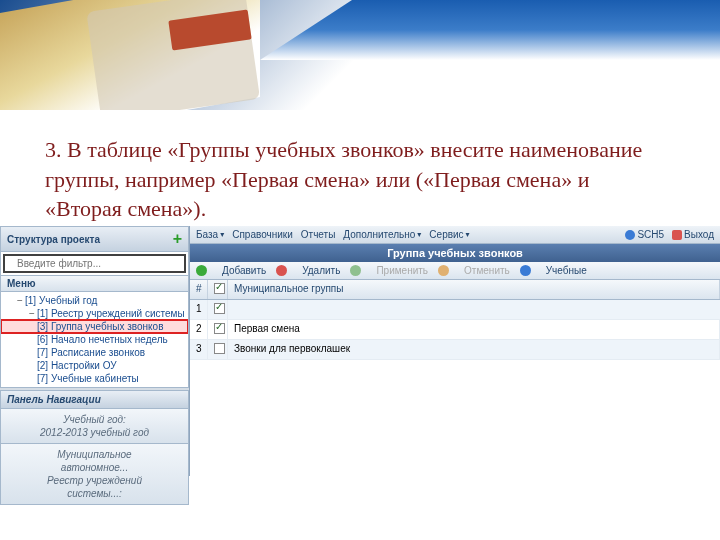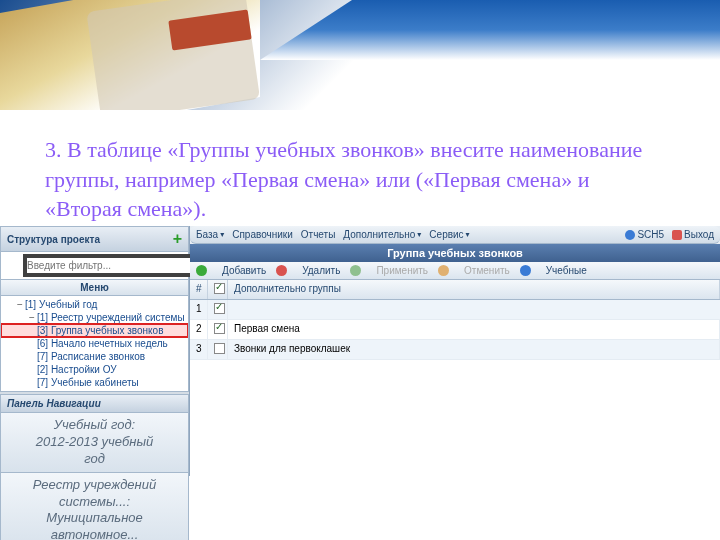--- a/index.html
+++ b/index.html
@@ -3,41 +3,41 @@
 <meta charset="utf-8">
 <style>
   * { box-sizing: border-box; margin: 0; padding: 0; }
   body { font-family: Arial, sans-serif; font-size: 11px; background: #fff; width: 720px; height: 540px; overflow: hidden; position: relative; }
   
   .decorative-header { position: absolute; top: 0; left: 0; width: 720px; height: 110px; background: linear-gradient(135deg, #1a4d8f 0%, #fff 50%); overflow: hidden; }
   .decorative-header::before { content: ""; position: absolute; left: 0; top: -10px; width: 260px; height: 130px; background: linear-gradient(160deg, #c9a85f 0%, #e8d89c 40%, #fff 70%); transform: skewY(-10deg); }
   .decorative-header::after { content: ""; position: absolute; left: 170px; top: 15px; width: 80px; height: 30px; background: #b84a2e; border-radius: 2px; transform: rotate(-8deg); box-shadow: -40px 20px 0 40px rgba(210,200,180,0.6); }
   .blue-stripe { position: absolute; top: 0; right: 0; width: 460px; height: 60px; background: linear-gradient(180deg, #1a5db0 0%, #3c7dc9 50%, #fff 100%); clip-path: polygon(20% 0, 100% 0, 100% 100%, 0 100%); }
   
-  .instruction { position: absolute; top: 135px; left: 45px; width: 620px; font-family: 'Times New Roman', serif; font-size: 22px; line-height: 1.35; color: #8b5cf6; }
+  .instruction { position: absolute; top: 135px; left: 45px; width: 620px; font-family: 'Times New Roman', serif; font-size: 22px; line-height: 1.35; color: #7f1d1d; }
   
   .app { position: absolute; top: 226px; left: 0; width: 720px; height: 250px; background: #d0d8e0; display: flex; }
   
   .sidebar { width: 190px; background: #d5dde5; border-right: 1px solid #8fa5bd; display: flex; flex-direction: column; font-size: 10px; }
   .panel-header { background: linear-gradient(#e8eef5, #c5d2e0); border: 1px solid #a5b8cc; padding: 3px 6px; font-weight: bold; color: #264970; display: flex; align-items: center; justify-content: space-between; }
   .panel-header .plus { color: #2a9d2a; font-size: 16px; font-weight: bold; }
   .filter-row { background: #fff; border: 1px solid #a5b8cc; border-top: none; padding: 2px; }
-  .filter-input { width: 100%; border: 4px solid #404040; padding: 2px 0; font-size: 10px; color: #999; margin-left: 20px; }
-  .menu-label { background: linear-gradient(#f2f6fa, #d8e2ec); border: 1px solid #a5b8cc; border-top: none; padding: 2px 6px; font-weight: bold; color: #264970; text-align: center; }
+  .filter-input { width: 100%; border: 2px solid #404040; padding: 2px 12px; font-size: 10px; color: #999; }
+  .menu-label { background: linear-gradient(#f2f6fa, #d8e2ec); border: 1px solid #a5b8cc; border-top: none; padding: 2px 6px; font-weight: bold; color: #264970; }
   .tree { background: #fff; border: 1px solid #a5b8cc; border-top: none; padding: 2px 0; overflow: hidden; flex: 0 0 auto; }
   .tree-item { padding: 1px 4px 1px 14px; color: #1a4d8f; white-space: nowrap; cursor: pointer; }
   .tree-item.lvl2 { padding-left: 26px; }
   .tree-item.sel { background: #fdd; outline: 2px solid #d22; outline-offset: -1px; }
   .tree-item .exp { display: inline-block; width: 10px; text-align: center; color: #555; }
   
   .nav-panel { margin-top: 2px; font-style: italic; }
-  .nav-btn { background: linear-gradient(#f2f6fa, #d8e2ec); border: 1px solid #a5b8cc; border-top: none; padding: 4px 24px; color: #5a6b7d; text-align: center; font-size: 13px; line-height: 1.3; cursor: pointer; }
+  .nav-btn { background: linear-gradient(#f2f6fa, #d8e2ec); border: 1px solid #a5b8cc; border-top: none; padding: 4px 24px; color: #5a6b7d; text-align: center; font-size: 10px; line-height: 1.3; cursor: pointer; }
   
   .main { flex: 1; background: #e8eef4; display: flex; flex-direction: column; }
-  .topbar { background: linear-gradient(#eef3f8, #d2dde8); border-bottom: 1px solid #a5b8cc; padding: 3px 6px; display: flex; align-items: center; gap: 8px; font-size: 10px; color: #264970; border-radius: 6px; }
+  .topbar { background: linear-gradient(#eef3f8, #d2dde8); border-bottom: 1px solid #a5b8cc; padding: 3px 6px; display: flex; align-items: center; gap: 8px; font-size: 10px; color: #264970; }
   .topbar .right { margin-left: auto; display: flex; align-items: center; gap: 8px; }
   .topbar-item { cursor: pointer; display: inline-flex; align-items: center; gap: 2px; }
   .caret { font-size: 8px; }
   .user-icon { width: 10px; height: 10px; background: #3a7bd5; border-radius: 50%; display: inline-block; }
   .exit-icon { width: 10px; height: 10px; background: #d9534f; border-radius: 2px; display: inline-block; }
   
   .title-bar { background: linear-gradient(#5a7fb0, #3f618f); color: #fff; font-weight: bold; text-align: center; padding: 3px; font-size: 11px; }
   
   .toolbar { background: linear-gradient(#f5f8fb, #dbe5ef); border-bottom: 1px solid #a5b8cc; padding: 3px 6px; display: flex; gap: 10px; font-size: 10px; }
   .tb-btn { display: inline-flex; align-items: center; gap: 15px; cursor: pointer; color: #264970; }
@@ -90,22 +90,22 @@
       <div class="tree-item lvl2"><span class="exp"></span><span>[2] Настройки ОУ</span></div>
       <div class="tree-item lvl2"><span class="exp"></span><span>[7] Учебные кабинеты</span></div>
     </div>
     <div class="nav-panel">
       <div class="panel-header">Панель Навигации</div>
       <div class="nav-btn">
         <div>Учебный год:</div>
         <div>2012-2013 учебный год</div>
       </div>
       <div class="nav-btn">
+        <div>Муниципальное автономное...</div>
         <div>Реестр учреждений системы...:</div>
-        <div>Муниципальное автономное...</div>
       </div>
     </div>
   </div>
 
   <div class="main">
     <div class="topbar">
       <span class="topbar-item">
           <span>База</span>
           <span class="caret">▾</span>
         </span>
@@ -150,21 +150,21 @@
         </span>
       <span class="tb-btn">
           <span class="ico refresh"></span>
           <span>Учебные</span>
         </span>
     </div>
     <div class="grid">
       <div class="grid-header">
         <div class="col col-num">#</div>
         <div class="col col-chk"><span class="chk on"></span></div>
-        <div class="col col-name">Дополнительно группы</div>
+        <div class="col col-name">Муниципальное группы</div>
       </div>
       <div class="grid-body">
         <div class="grid-row">
           <div class="cell col-num">1</div>
           <div class="cell col-chk"><span class="chk on"></span></div>
         </div>
         <div class="grid-row">
           <div class="cell col-num">2</div>
           <div class="cell col-chk"><span class="chk on"></span></div>
           <div class="cell col-name">Первая смена</div>

